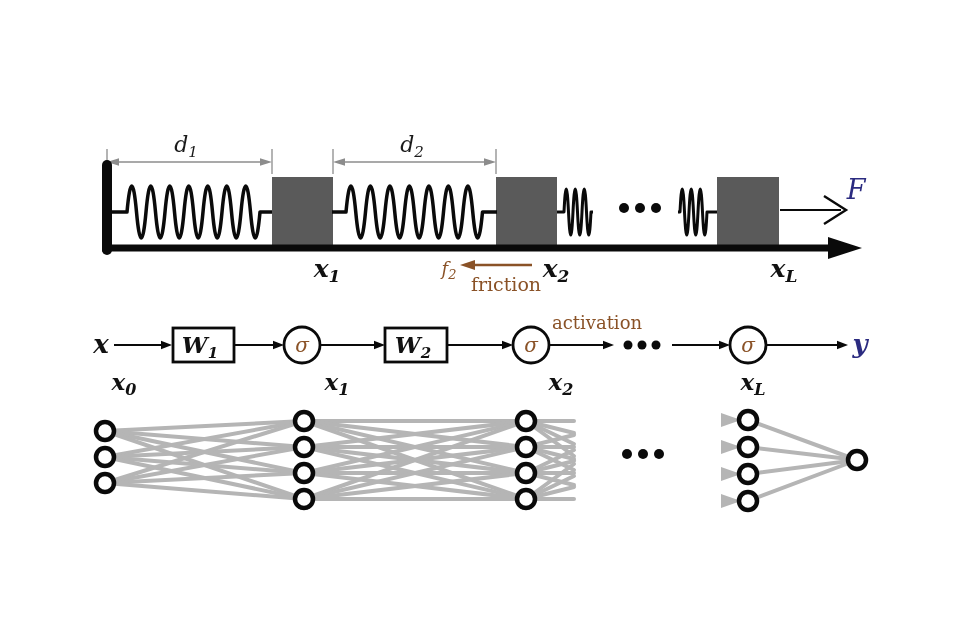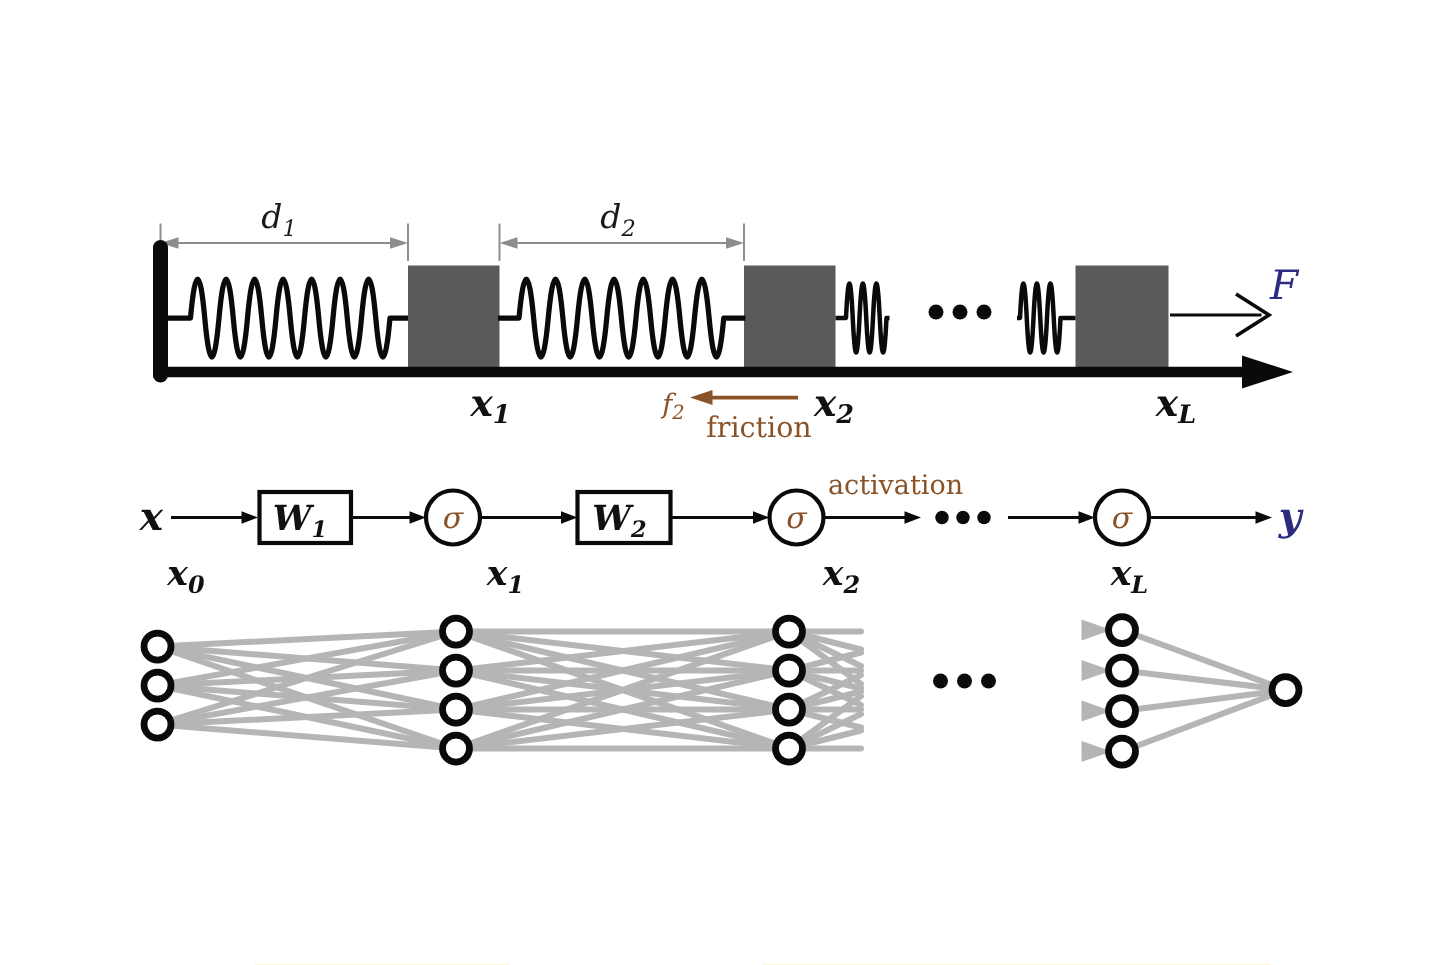--- a/index.html
+++ b/index.html
@@ -1,16 +1,16 @@
 <!DOCTYPE html>
 <html><head>
 <meta charset="utf-8">
 <style>
   html,body{margin:0;padding:0;background:#ffffff;}
-  .stage{position:relative;width:964px;height:643px;background:#fde047;overflow:hidden;}
+  .stage{position:relative;width:964px;height:643px;background:#c2410c;overflow:hidden;}
   svg{position:absolute;left:0;top:0;}
   text{font-family:"DejaVu Serif","Liberation Serif",serif;}
   .mit{font-style:italic;}
   .mbold{font-weight:bold;font-style:italic;}
   .upright{font-style:normal;}
 </style>
 </head>
 <body>
 
 <div class="stage">

